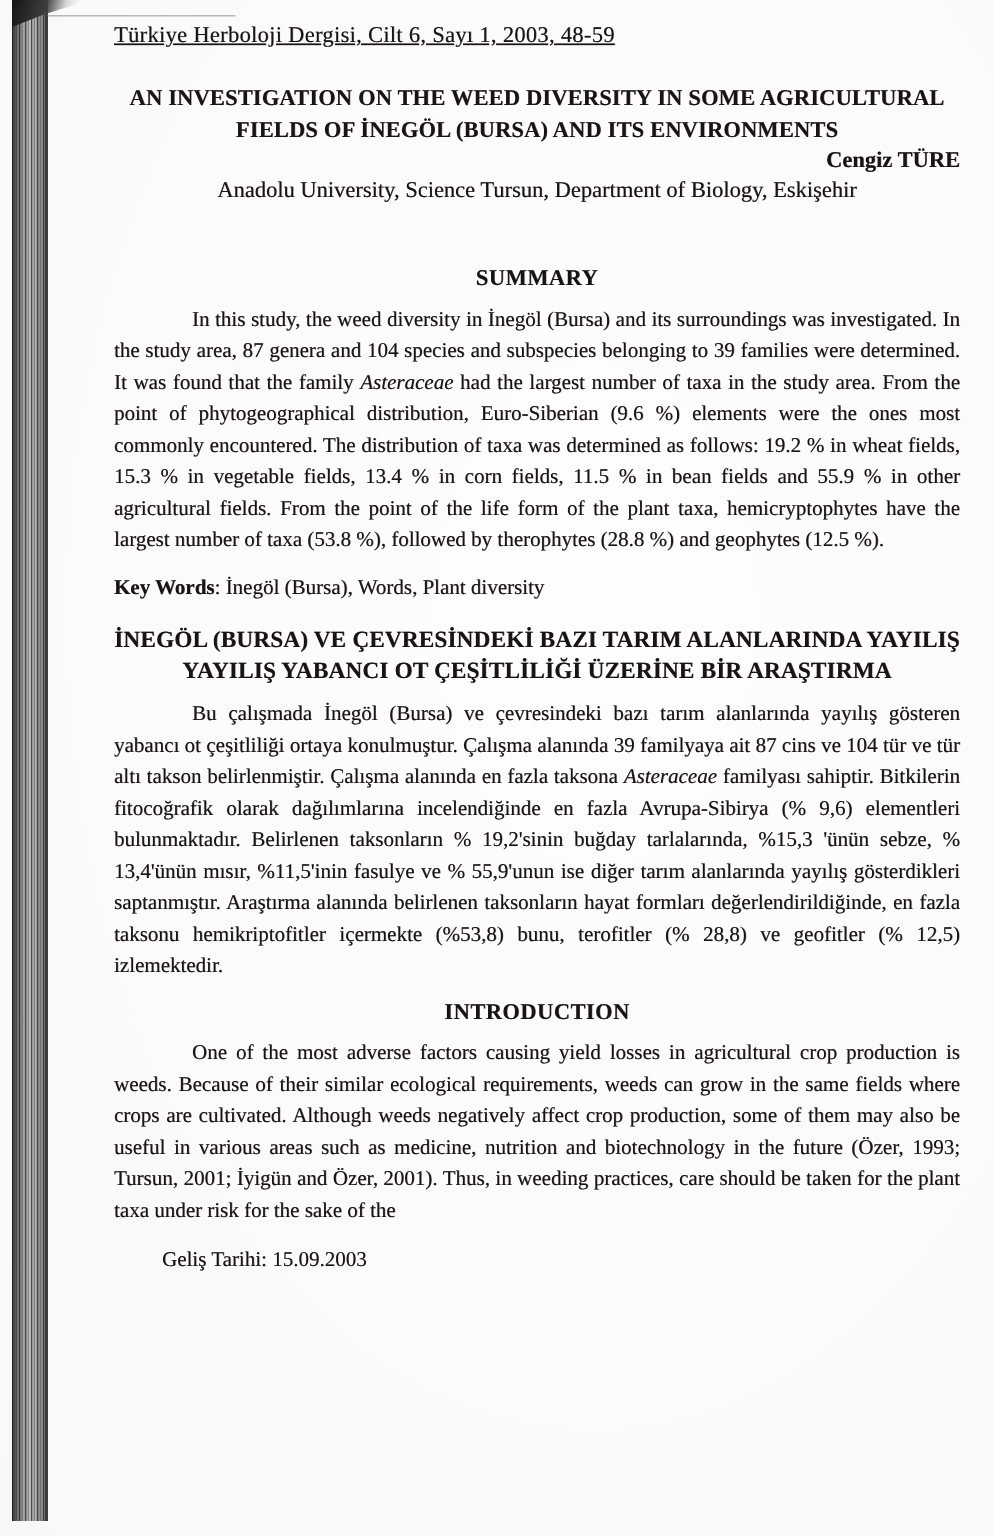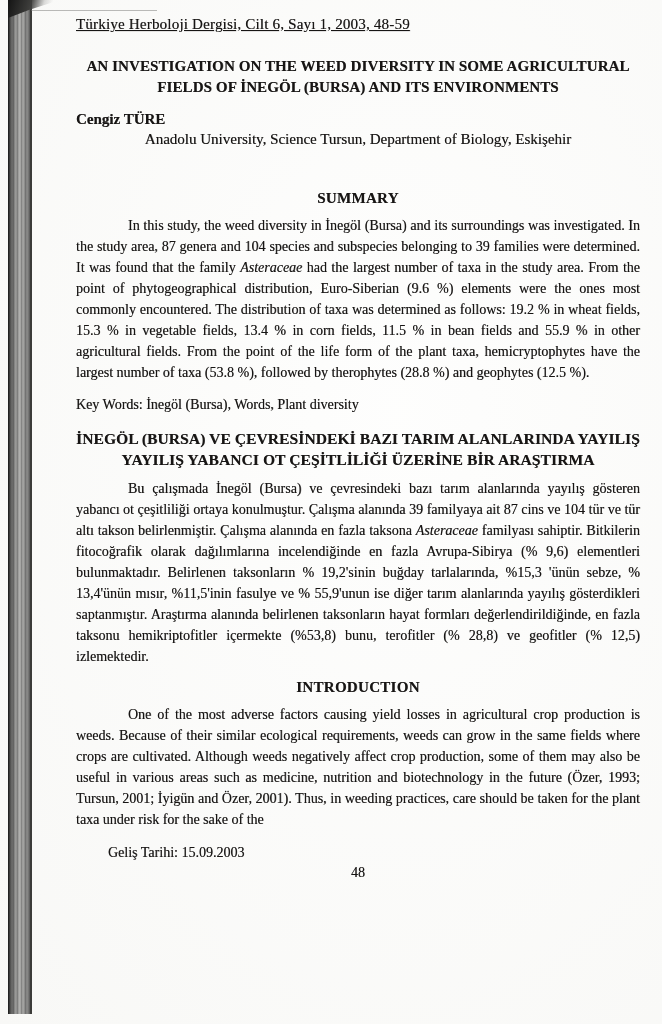--- a/index.html
+++ b/index.html
@@ -55,22 +55,21 @@
   }
   .title-en {
     margin-top: 22px;
     text-align: center;
     font-weight: bold;
     font-size: 15px;
     line-height: 21px;
     letter-spacing: 0.1px;
   }
   .author {
-    margin-top: 12px;
-    text-align: left;
+    text-align: right;
     font-weight: bold;
     font-size: 15px;
     line-height: 19px;
   }
   .affiliation {
     margin-top: 1px;
     text-align: center;
     font-size: 15px;
     line-height: 19px;
   }
@@ -89,21 +88,21 @@
     font-size: 14px;
     line-height: 21px;
     text-align: justify;
     text-indent: 52px;
   }
   .keywords {
     margin-top: 12px;
     font-size: 14px;
     line-height: 20px;
   }
-  .keywords .kw-label { font-weight: normal; text-align: right; }
+  .keywords .kw-label { font-weight: bold; text-align: right; }
   .title-tr {
     margin-top: 13px;
     text-align: center;
     font-weight: bold;
     font-size: 15.5px;
     line-height: 21px;
     letter-spacing: 0.1px;
   }
   .italic-term { font-style: italic; }
   .received-date {
@@ -149,16 +148,15 @@
 
     <p class="body-para"><span>Bu çalışmada İnegöl (Bursa) ve çevresindeki bazı tarım alanlarında yayılış gösteren yabancı ot çeşitliliği ortaya konulmuştur. Çalışma alanında 39 familyaya ait 87 cins ve 104 tür ve tür altı takson belirlenmiştir. Çalışma alanında en fazla taksona </span><span class="italic-term">Asteraceae</span><span> familyası sahiptir. Bitkilerin fitocoğrafik olarak dağılımlarına incelendiğinde en fazla Avrupa-Sibirya (% 9,6) elementleri bulunmaktadır. Belirlenen taksonların % 19,2'sinin buğday tarlalarında, %15,3 'ünün sebze, % 13,4'ünün mısır, %11,5'inin fasulye ve % 55,9'unun ise diğer tarım alanlarında yayılış gösterdikleri saptanmıştır. Araştırma alanında belirlenen taksonların hayat formları değerlendirildiğinde, en fazla taksonu hemikriptofitler içermekte (%53,8) bunu, terofitler (% 28,8) ve geofitler (% 12,5) izlemektedir.</span></p>
 
 
     <div class="section-heading intro-heading">INTRODUCTION</div>
 
     <p class="body-para">One of the most adverse factors causing yield losses in agricultural crop production is weeds. Because of their similar ecological requirements, weeds can grow in the same fields where crops are cultivated. Although weeds negatively affect crop production, some of them may also be useful in various areas such as medicine, nutrition and biotechnology in the future (Özer, 1993; Tursun, 2001; İyigün and Özer, 2001). Thus, in weeding practices, care should be taken for the plant taxa under risk for the sake of the</p>
 
     <div class="received-date">Geliş Tarihi: 15.09.2003</div>
 
-    <div class="page-number">48</div>
 
   </div>
 </div>
 
 </body></html>

